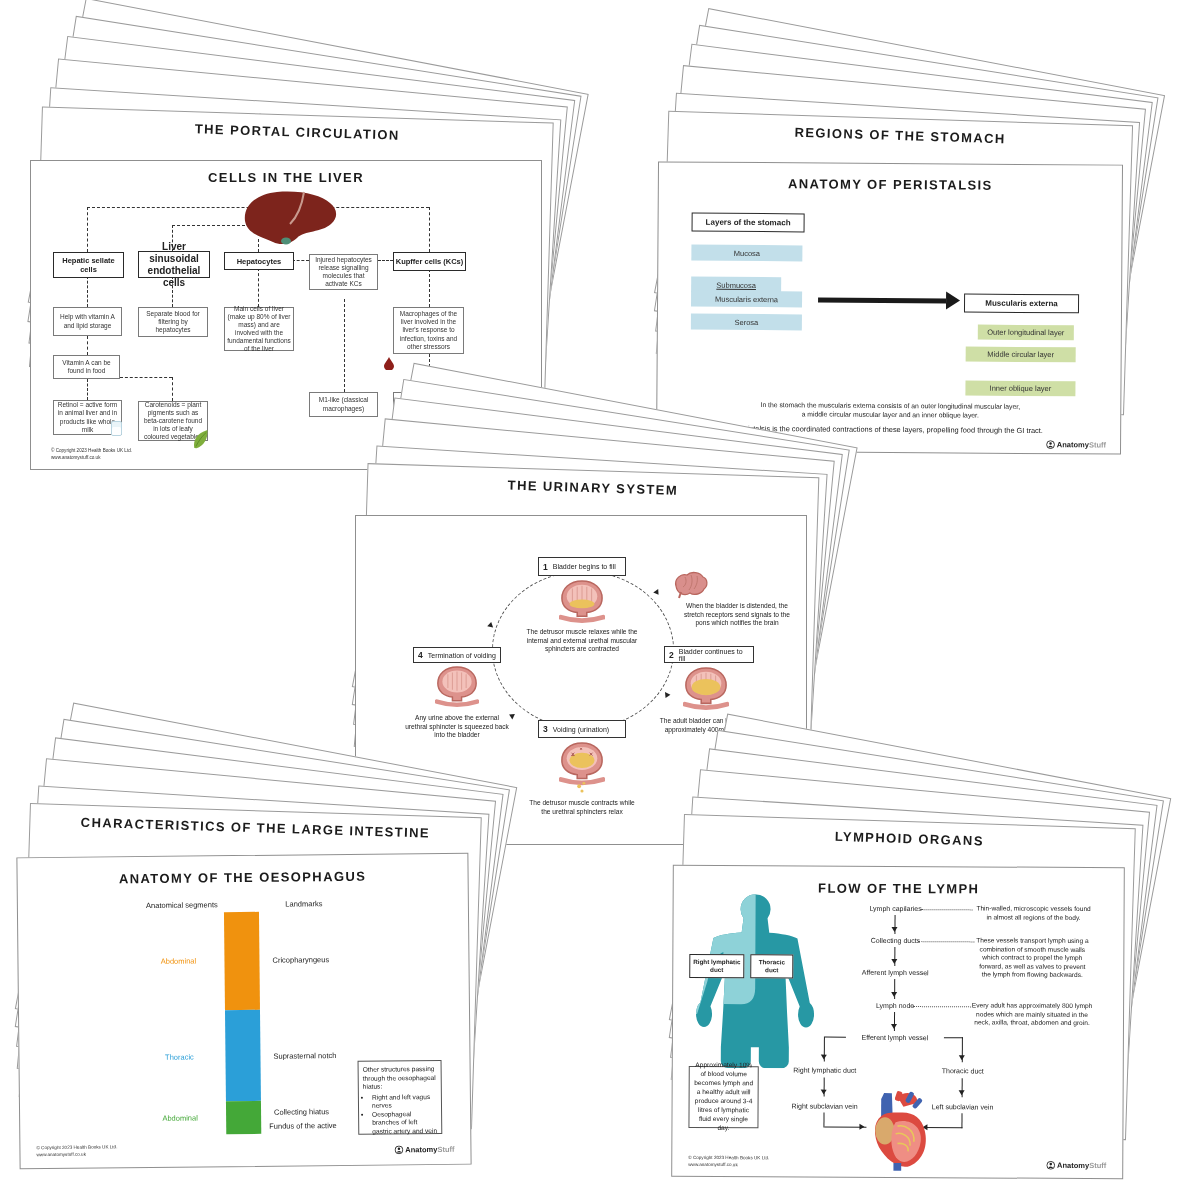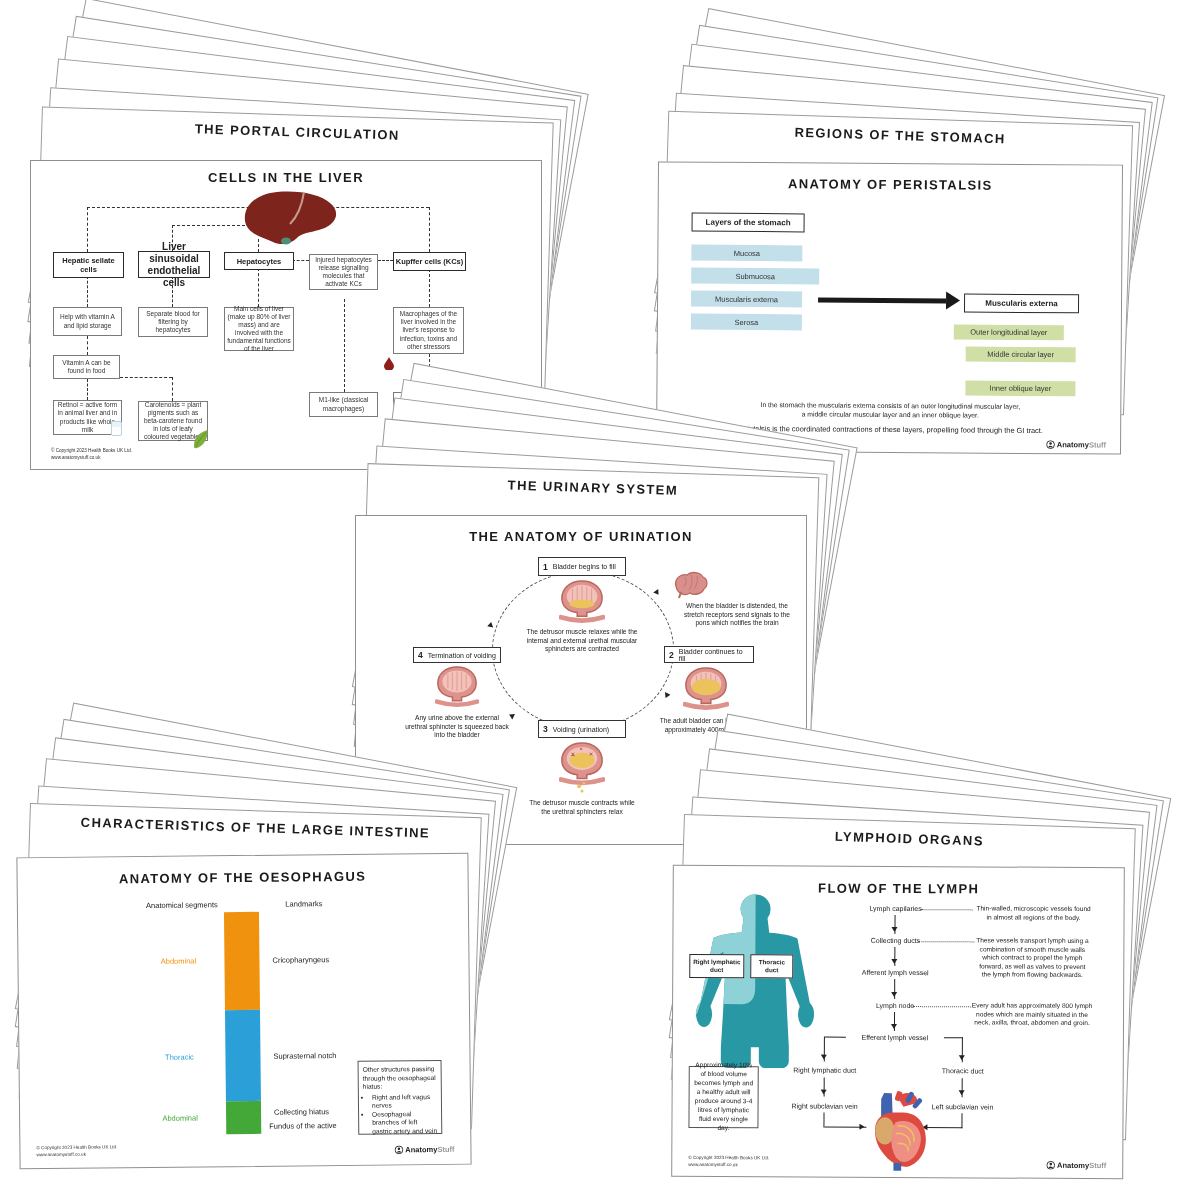--- a/index.html
+++ b/index.html
@@ -138,27 +138,27 @@
     <div class="sheet s2">
       <div class="sheet-title">INFERIOR VI</div>
     </div>
     <div class="sheet s1">
       <div class="sheet-title">REGIONS OF THE STOMACH</div>
     </div>
     <div class="card" style="transform:rotate(0.4deg);">
       <div class="card-title" style="top:13px;">ANATOMY OF PERISTALSIS</div>
       <div class="bx" style="left:33px;top:50px;width:111px;height:17px;font-size:8px;">Layers of the stomach</div>
       <div class="blu" style="left:33px;top:82px;width:111px;height:16px;">Mucosa</div>
-      <div class="blu" style="left:33px;top:105px;width:128px;height:16px;">Submucosa</div>
+      <div class="blu" style="left:33px;top:114px;width:90px;height:16px;text-decoration:underline;">Submucosa</div>
       <div class="blu" style="left:33px;top:128px;width:111px;height:16px;">Muscularis externa</div>
       <div class="blu" style="left:33px;top:151px;width:111px;height:16px;">Serosa</div>
       <div class="abs" style="left:160px;top:134px;width:128px;height:5px;background:#1a1a1a;"></div>
       <div class="abs" style="left:288px;top:127px;width:0;height:0;border:9.5px solid transparent;border-left:14px solid #1a1a1a;"></div>
       <div class="bx" style="left:306px;top:129px;width:113px;height:17px;font-size:8px;">Muscularis externa</div>
-      <div class="grn" style="left:296px;top:160px;width:110px;height:15px;">Outer longitudinal layer</div>
+      <div class="grn" style="left:320px;top:160px;width:96px;height:15px;">Outer longitudinal layer</div>
       <div class="grn" style="left:308px;top:182px;width:110px;height:15px;">Middle circular layer</div>
       <div class="grn" style="left:308px;top:204px;width:110px;height:15px;margin-top:12px;">Inner oblique layer</div>
       <div class="txt" style="left:48px;top:238px;width:370px;font-size:6.8px;">In the stomach the muscularis externa consists of an outer longitudinal muscular layer,</div>
       <div class="txt" style="left:48px;top:247px;width:370px;font-size:6.8px;">a middle circular muscular layer and an inner oblique layer.</div>
       <div class="txt" style="left:30px;top:261px;width:405px;font-size:7.4px;">Peristalsis is the coordinated contractions of these layers, propelling food through the GI tract.</div>
       <div class="logo" style="right:14px;bottom:4px;">
         <svg viewBox="0 0 12 12">
             <circle cx="6" cy="6" r="5.2" fill="none" stroke="#222" stroke-width="1.2"></circle>
             <circle cx="6" cy="4.4" r="1.7" fill="#222"></circle>
             <path d="M2.8,9.6 A3.6,3.6 0 0 1 9.2,9.6 Z" fill="#222"></path>
@@ -174,21 +174,20 @@
     <div class="sheet s5"></div>
     <div class="sheet s4"></div>
     <div class="sheet s3"></div>
     <div class="sheet s2">
       <div class="sheet-title">INFERIOR VI</div>
     </div>
     <div class="sheet s1">
       <div class="sheet-title">THE URINARY SYSTEM</div>
     </div>
     <div class="card">
-      <div class="card-title" style="top:13px;">THE ANATOMY OF URINATION</div>
       <div class="circle-dash" style="left:136px;top:55px;width:180px;height:156px;"></div>
       <div class="tri" style="left:298px;top:75px;transform:rotate(55deg);"></div>
       <div class="tri" style="left:306px;top:178px;transform:rotate(115deg);"></div>
       <div class="tri" style="left:150px;top:196px;transform:rotate(205deg);"></div>
       <div class="tri" style="left:131px;top:104px;transform:rotate(282deg);"></div>
 
       <div class="sbox" style="left:182px;top:41px;width:88px;height:19px;">
         <b>1</b>
           <span>Bladder begins to fill</span>
       </div>

